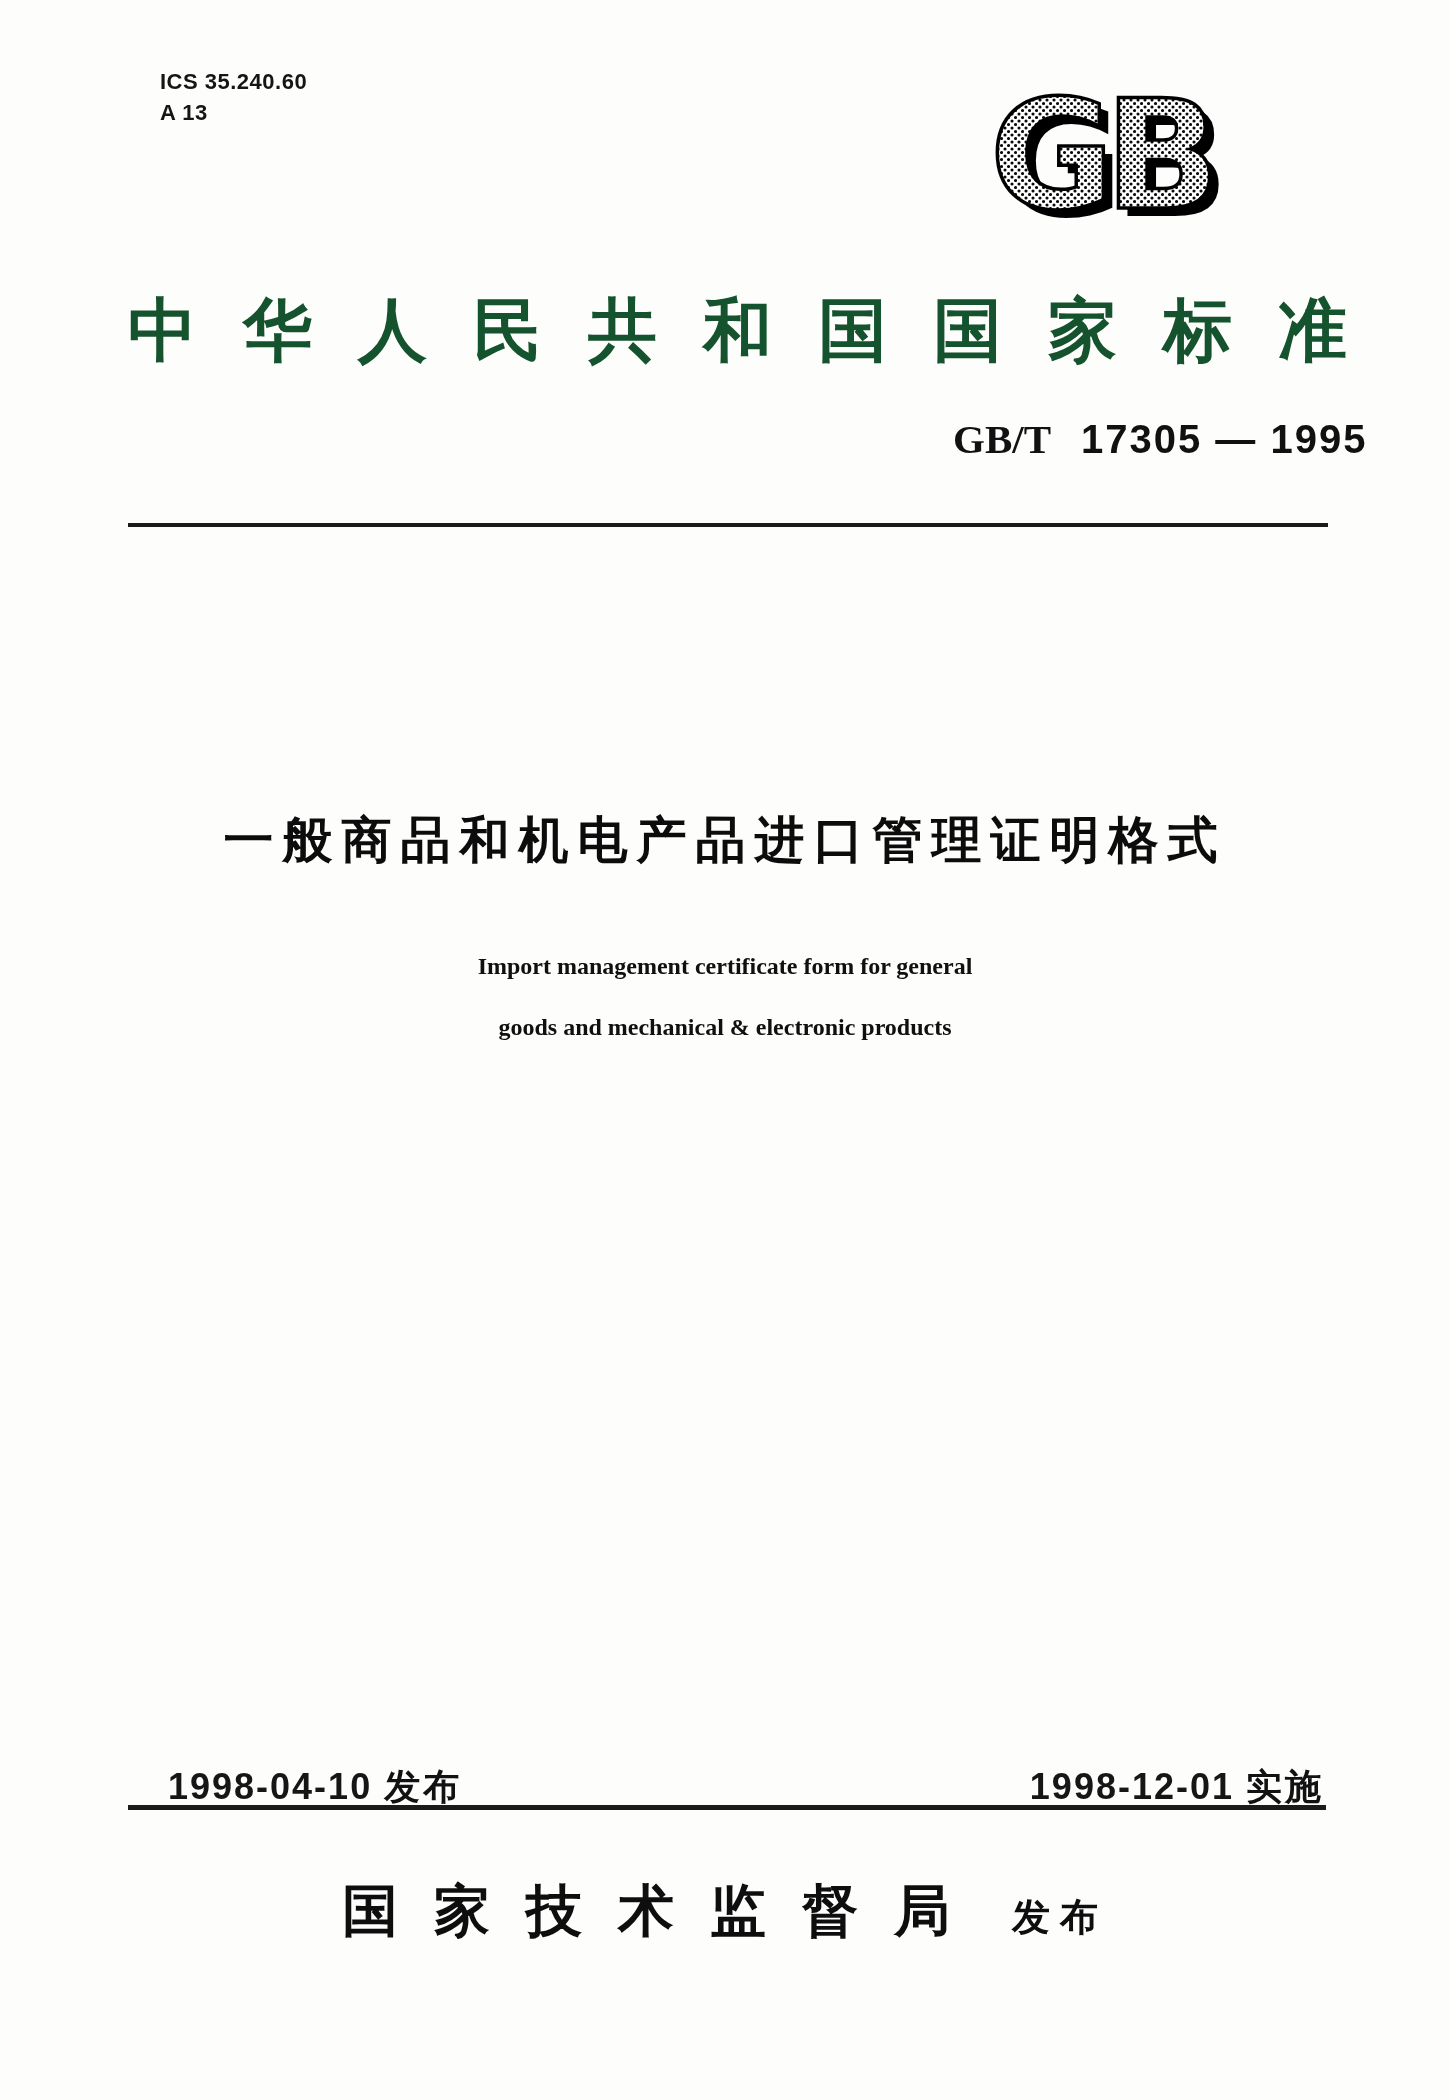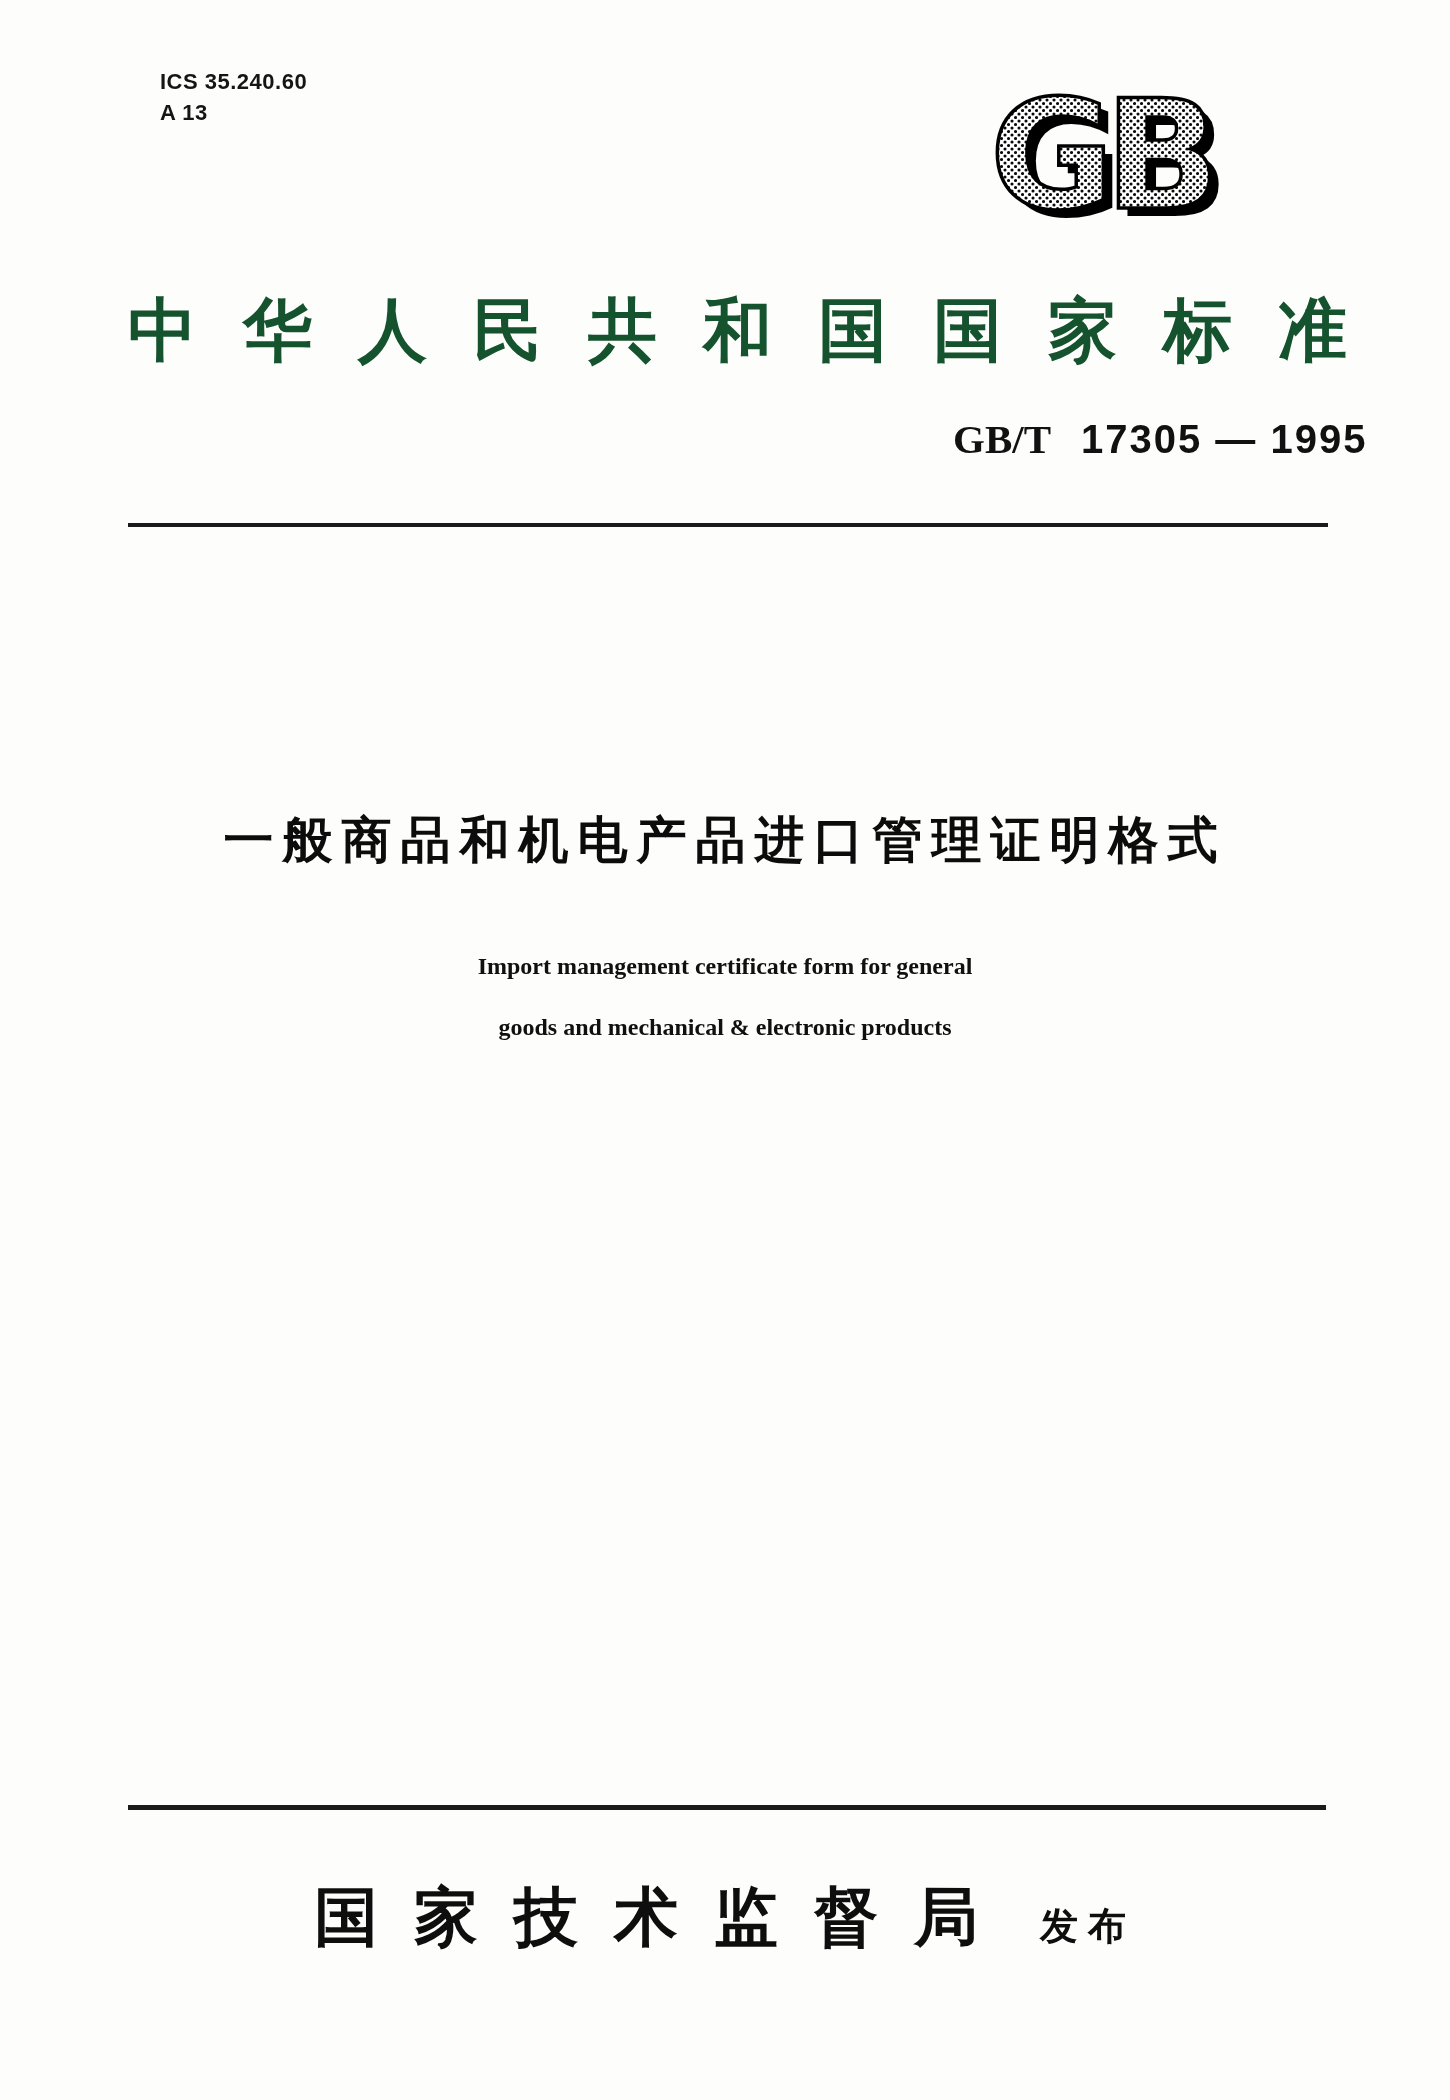--- a/index.html
+++ b/index.html
@@ -133,21 +133,21 @@
     left: 0;
     top: 1874px;
     width: 100%;
     text-align: center;
     white-space: nowrap;
     color: #0e0e0e;
   }
   .publisher-name {
     font-family: Liberation Sans, sans-serif;
     font-weight: 700;
-    font-size: 64px;
+    font-size: 56px;
     letter-spacing: 36px;
   }
   .publisher-action {
     font-family: "Liberation Sans", sans-serif;
     font-weight: 700;
     font-size: 38px;
     letter-spacing: 10px;
     margin-left: 26px;
   }
 </style>
@@ -183,20 +183,30 @@
 
   <div class="rule rule-top"></div>
 
   <div class="doc-title-zh">一般商品和机电产品进口管理证明格式</div>
 
   <div class="doc-title-en">
     <div>Import management certificate form for general</div>
     <div>goods and mechanical &amp; electronic products</div>
   </div>
 
+  <div class="dates-row">
+    <span class="date-group">
+      <span class="date-num">1998-04-10</span>
+      <span class="date-label">发布</span>
+    </span>
+    <span class="date-group">
+      <span class="date-num">1998-12-01</span>
+      <span class="date-label">实施</span>
+    </span>
+  </div>
 
   <div class="rule rule-bottom"></div>
 
   <div class="publisher-row">
     <span class="publisher-name">国家技术监督局</span><span class="publisher-action">发布</span>
   </div>
 
 </div>
 
 </body></html>

